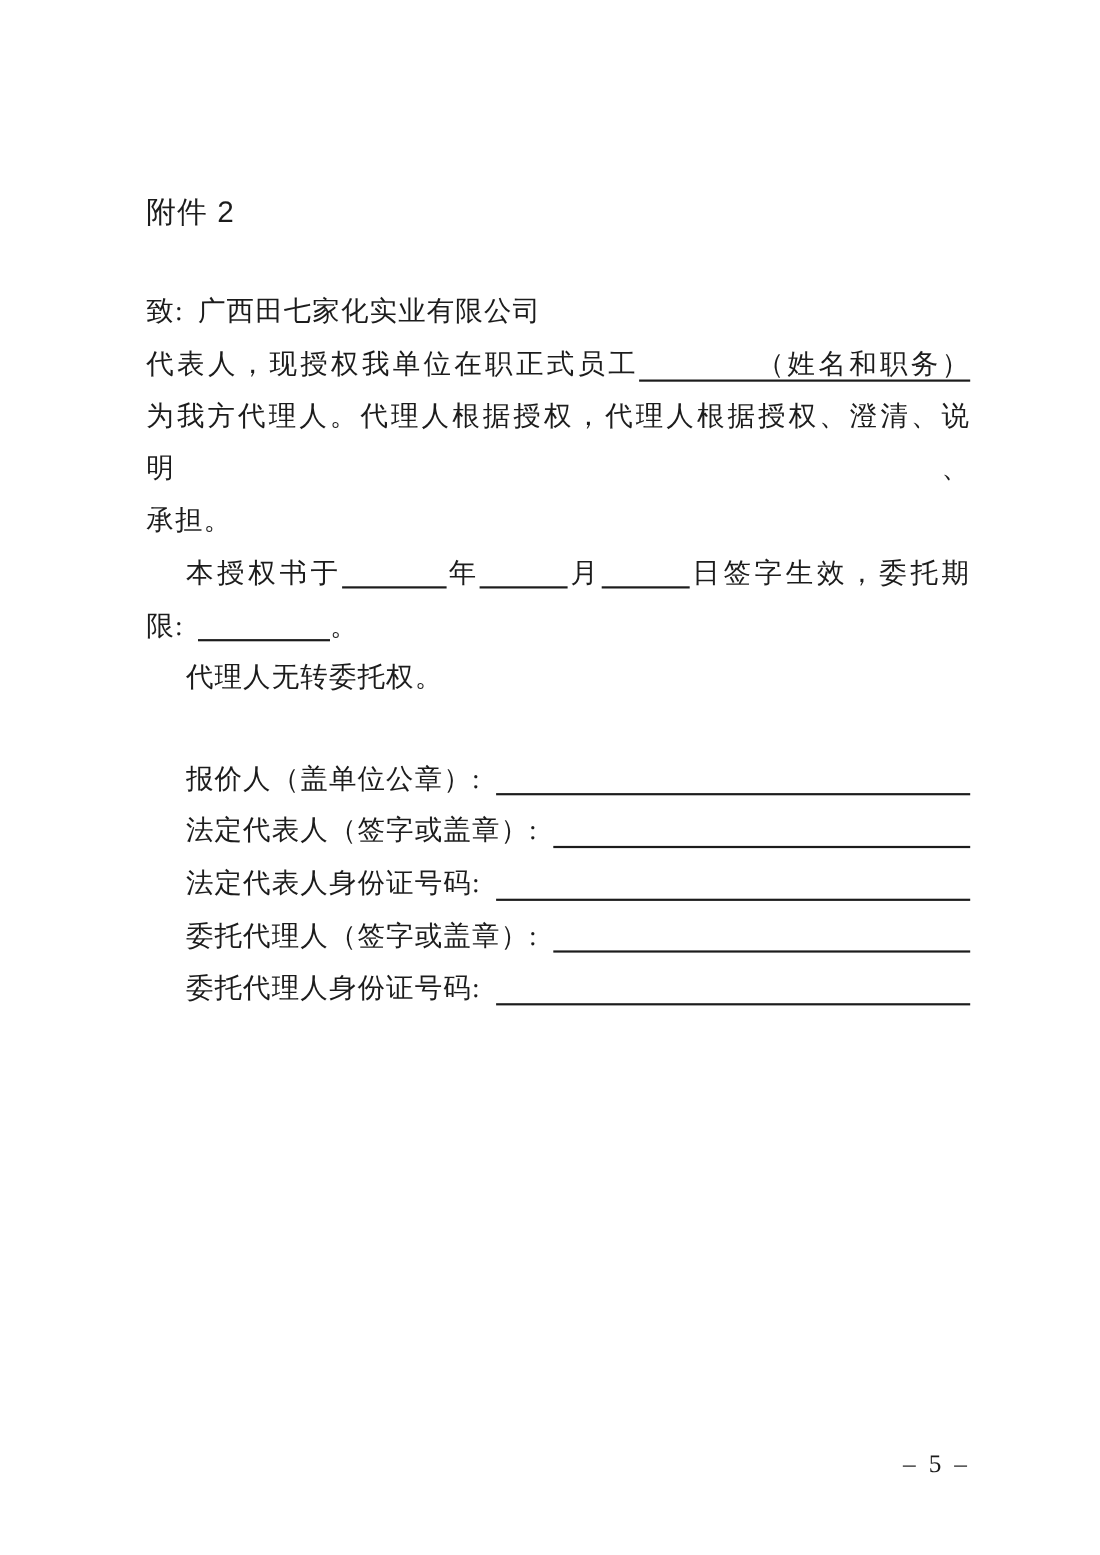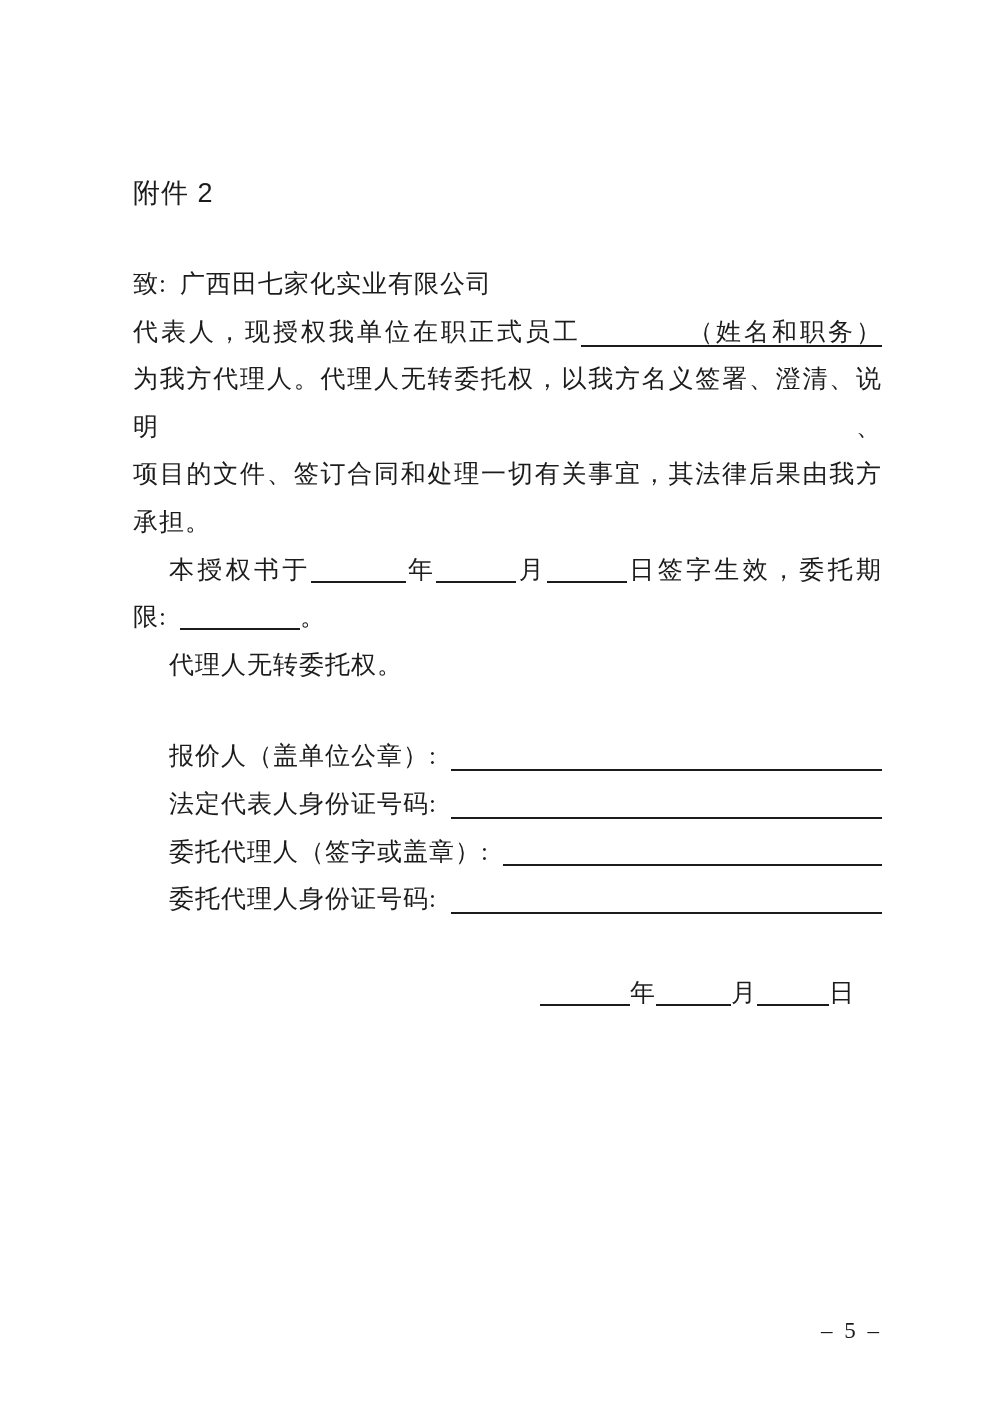--- a/index.html
+++ b/index.html
@@ -121,24 +121,23 @@
 
       <div class="ln">
         <span class="colon-gap">致:</span><span>广西田七家化实业有限公司</span>
       </div>
 
 
       <div class="ln fill">
         <span>代表人，现授权我单位在职正式员工</span><span class="u"><span class="sp w105"></span><span>（姓名和职务）</span></span>
       </div>
 
-      <div class="ln fill">为我方代理人。代理人无转委托权，以我方名义签署、澄清、说明、</div>
+      <div class="ln fill">为我方代理人。代理人根据授权，代理人根据授权、澄清、说明、</div>
 
 
-      <div class="ln fill">项目的文件、签订合同和处理一切有关事宜，其法律后果由我方</div>
 
       <div class="ln">承担。</div>
 
       <div class="ln fill ind">
         <span>本授权书于</span><span class="bk w95"></span><span>年</span><span class="bk w80"></span><span>月</span><span class="bk w80"></span><span>日签字生效，委托期</span>
       </div>
 
       <div class="ln">
         <span class="colon-gap">限:</span><span class="bk w120"></span><span>。</span>
       </div>
@@ -147,38 +146,39 @@
 
     </div>
 
     <div class="sig-block">
 
       <div class="sig-row ind">
         <span class="sig-label">报价人（盖单位公章）:</span>
         <span class="grow"></span>
       </div>
 
+      <div class="sig-row ind">
+        <span class="sig-label">法定代表人（签字或盖章）:</span>
+        <span class="grow"></span>
+      </div>
 
       <div class="sig-row ind">
         <span class="sig-label">法定代表人身份证号码:</span>
         <span class="grow"></span>
       </div>
 
       <div class="sig-row ind">
         <span class="sig-label">委托代理人（签字或盖章）:</span>
         <span class="grow"></span>
       </div>
 
       <div class="sig-row ind">
         <span class="sig-label">委托代理人身份证号码:</span>
         <span class="grow"></span>
       </div>
 
     </div>
 
-    <div class="date-row">
-      <span class="bk dw90"></span><span>年</span><span class="bk dw75"></span><span>月</span><span class="bk dw72"></span><span>日</span>
-    </div>
 
   </div>
 
   <div class="page-number">– 5 –</div>
 </div>
 
 </body></html>

